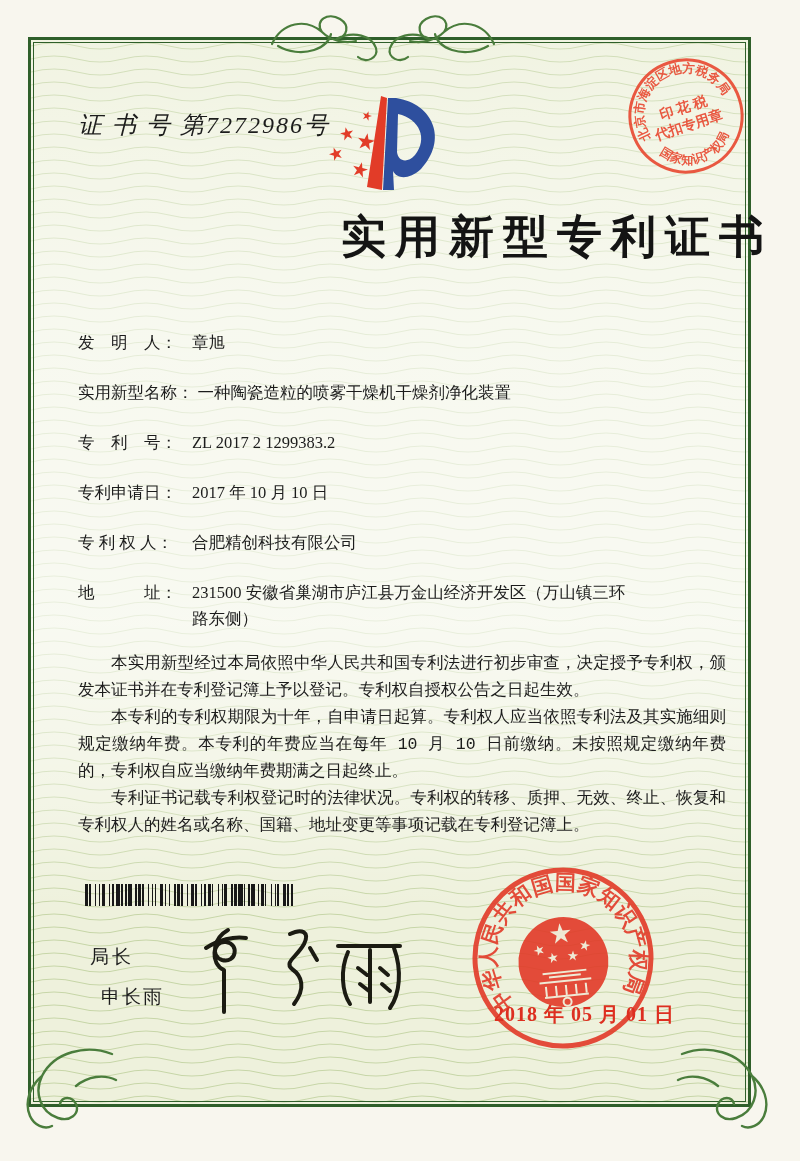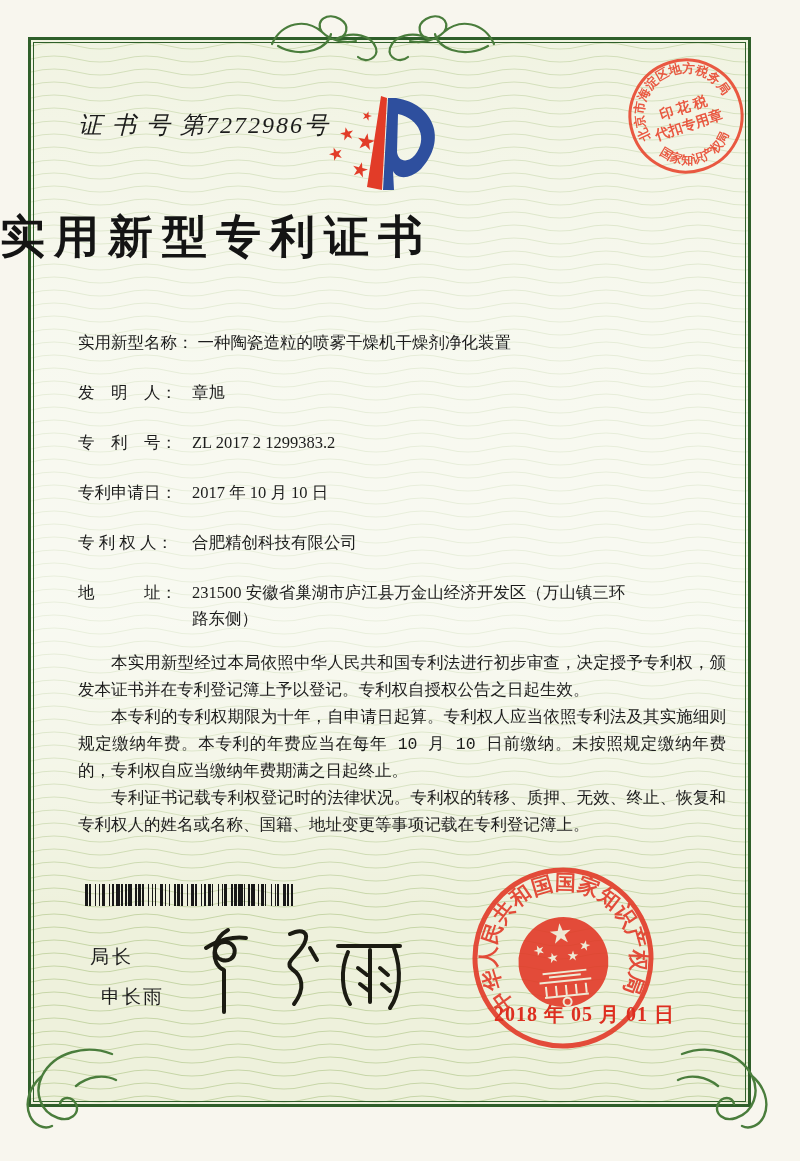--- a/index.html
+++ b/index.html
@@ -15,21 +15,21 @@
   .exposure{position:absolute;left:31px;top:40px;width:717px;height:1064px;
     background:linear-gradient(180deg,rgba(255,255,255,.18) 0%,rgba(255,255,255,.55) 26%,rgba(255,255,255,.62) 55%,rgba(255,255,255,.28) 72%,rgba(255,255,255,0) 82%);}
   
   .frame{position:absolute;left:28px;top:37px;width:717px;height:1064px;border:3px solid #2f5f2a;}
   .frame-inner{position:absolute;inset:2px;border:1px solid #2f5f2a;}
   .ornament{position:absolute;}
   
   .cert-no{position:absolute;left:78px;top:109px;font-size:24px;letter-spacing:2px;font-style:italic;}
   .tax-stamp{position:absolute;left:608px;top:38px;width:156px;height:156px;}
   .logo{position:absolute;left:322px;top:90px;width:136px;height:112px;}
-  .title{position:absolute;left:0;top:207px;width:773px;text-align:left;
+  .title{position:absolute;left:0;top:207px;width:773px;text-align:right;
     font-size:45px;font-weight:700;letter-spacing:9px;color:#141414;}
   
   .content{position:absolute;left:78px;top:330px;width:648px;font-size:16.5px;}
   .field-row{display:flex;align-items:flex-start;margin-bottom:24px;line-height:26px;}
   .flabel{flex:none;min-width:110px;white-space:pre;}
   .fvalue{margin-left:4px;}
   .fvalue.addr{max-width:440px;}
   .grant-row{display:flex;margin-top:2px;margin-bottom:6px;line-height:26px;}
   .grant-right{margin-left:auto;padding-right:22px;}
   
@@ -119,26 +119,26 @@
       <path d="M59,6 L65,8 L60,100 L45,97 Z"></path>
     </g>
     <path fill="#2e4f9e" fill-rule="evenodd" d="M66,8 L74,8 C112,14 126,50 99,79 C87,90 75,89 71,81 L72,100 L61,100 Z
          M76,24 C98,29 106,49 93,65 C85,74 76,71 75,62 Z"></path>
   </svg>
 
   <div class="title">实用新型专利证书</div>
 
   <div class="content">
     <div class="field-row">
+      <span class="flabel">发　明　人：</span>
+      <span class="fvalue">章旭</span>
+    </div>
+    <div class="field-row">
       <span class="flabel">实用新型名称：</span>
       <span class="fvalue">一种陶瓷造粒的喷雾干燥机干燥剂净化装置</span>
-    </div>
-    <div class="field-row">
-      <span class="flabel">发　明　人：</span>
-      <span class="fvalue">章旭</span>
     </div>
     <div class="field-row">
       <span class="flabel">专　利　号：</span>
       <span class="fvalue">ZL 2017 2 1299383.2</span>
     </div>
     <div class="field-row">
       <span class="flabel">专利申请日：</span>
       <span class="fvalue">2017 年 10 月 10 日</span>
     </div>
     <div class="field-row">

